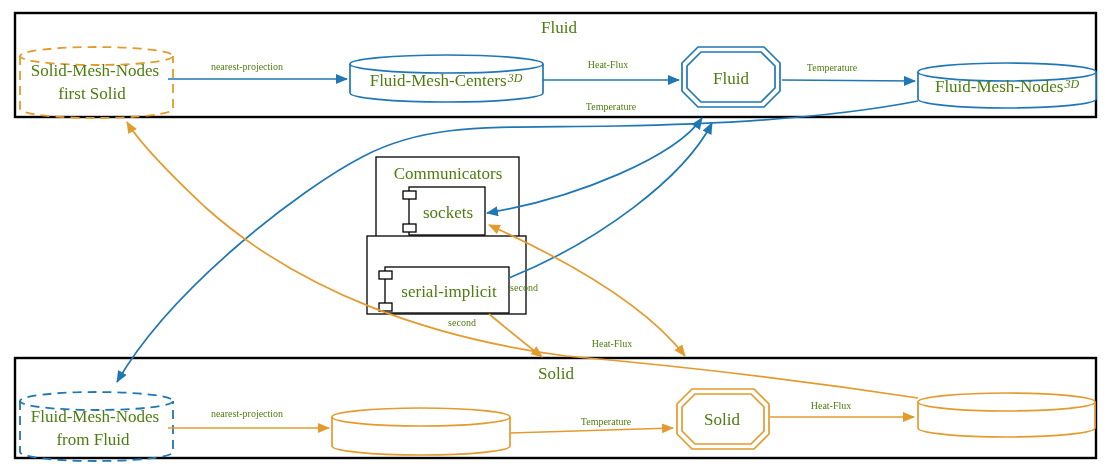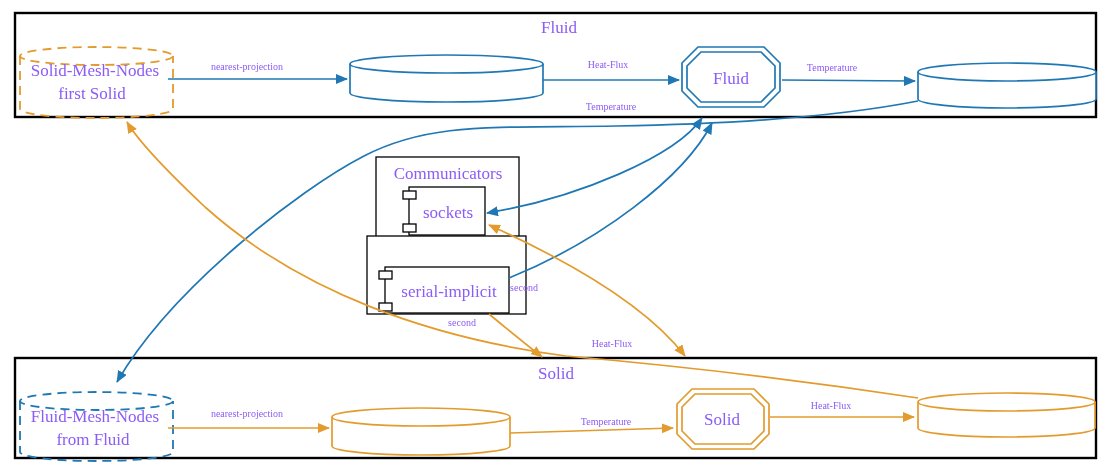--- a/index.html
+++ b/index.html
@@ -1,19 +1,19 @@
 <!DOCTYPE html>
 <html style="--c-fluid: #1f77b4; --c-solid: #e39b2d; --c-border: #000000; --c-background: #ffffff;"><head>
 <meta charset="utf-8">
 <style>
   html,body{margin:0;padding:0;background:#fff;}
   #stage{position:relative;width:1114px;height:476px;background:var(--c-background,#fff);overflow:hidden;
          font-family:"Liberation Serif","DejaVu Serif",serif;}
   #diagram-svg{position:absolute;left:0;top:0;}
-  .lbl{position:absolute;transform:translate(-50%,-50%);white-space:nowrap;color:#8b5cf6;
+  .lbl{position:absolute;transform:translate(-50%,-50%);white-space:nowrap;color:#4d7c0f;
        font-family:"Liberation Serif","DejaVu Serif",serif;line-height:1;}
   .s17{font-size:17px;}
   .s16{font-size:10px;}
   .dim{font-style:italic;font-size:12px;vertical-align:4px;margin-left:1px;}
 </style>
 </head>
 <body>
 
 <div id="stage">
 
@@ -98,23 +98,25 @@
     <path d="M918,398 C800,380 680,366 566,356 C430,338 300,292 205,207 C170,174 140,144 127,122" marker-end="url(#ah-orange)"></path>
     <path d="M489,225 C562,258 645,304 685,356" marker-start="url(#ah-orange-rev)" marker-end="url(#ah-orange)"></path>
     <path d="M489,314 Q518,338 542,357" marker-end="url(#ah-orange)"></path>
   </g>
 </svg>
 
 <div class="lbl s17" style="left:559px;top:27px">Fluid</div>
 <div class="lbl s17" style="left:95px;top:70px">Solid-Mesh-Nodes</div>
 <div class="lbl s17" style="left:92px;top:93px">first Solid</div>
 <div class="lbl s16" style="left:247px;top:67px">nearest-projection</div>
+<div class="lbl s17" style="left:446px;top:80px"><span>Fluid-Mesh-Centers</span><span class="dim">3D</span></div>
 <div class="lbl s16" style="left:608px;top:65px">Heat-Flux</div>
 <div class="lbl s17" style="left:731px;top:78px">Fluid</div>
 <div class="lbl s16" style="left:832px;top:68px">Temperature</div>
+<div class="lbl s17" style="left:1007px;top:86px"><span>Fluid-Mesh-Nodes</span><span class="dim">3D</span></div>
 <div class="lbl s16" style="left:611px;top:107px">Temperature</div>
 
 <div class="lbl s17" style="left:448px;top:173px">Communicators</div>
 <div class="lbl s17" style="left:448px;top:212px">sockets</div>
 <div class="lbl s17" style="left:449px;top:291px">serial-implicit</div>
 <div class="lbl s16" style="left:524px;top:288px">second</div>
 <div class="lbl s16" style="left:462px;top:323px">second</div>
 <div class="lbl s16" style="left:612px;top:344px">Heat-Flux</div>
 
 <div class="lbl s17" style="left:556px;top:373px">Solid</div>

